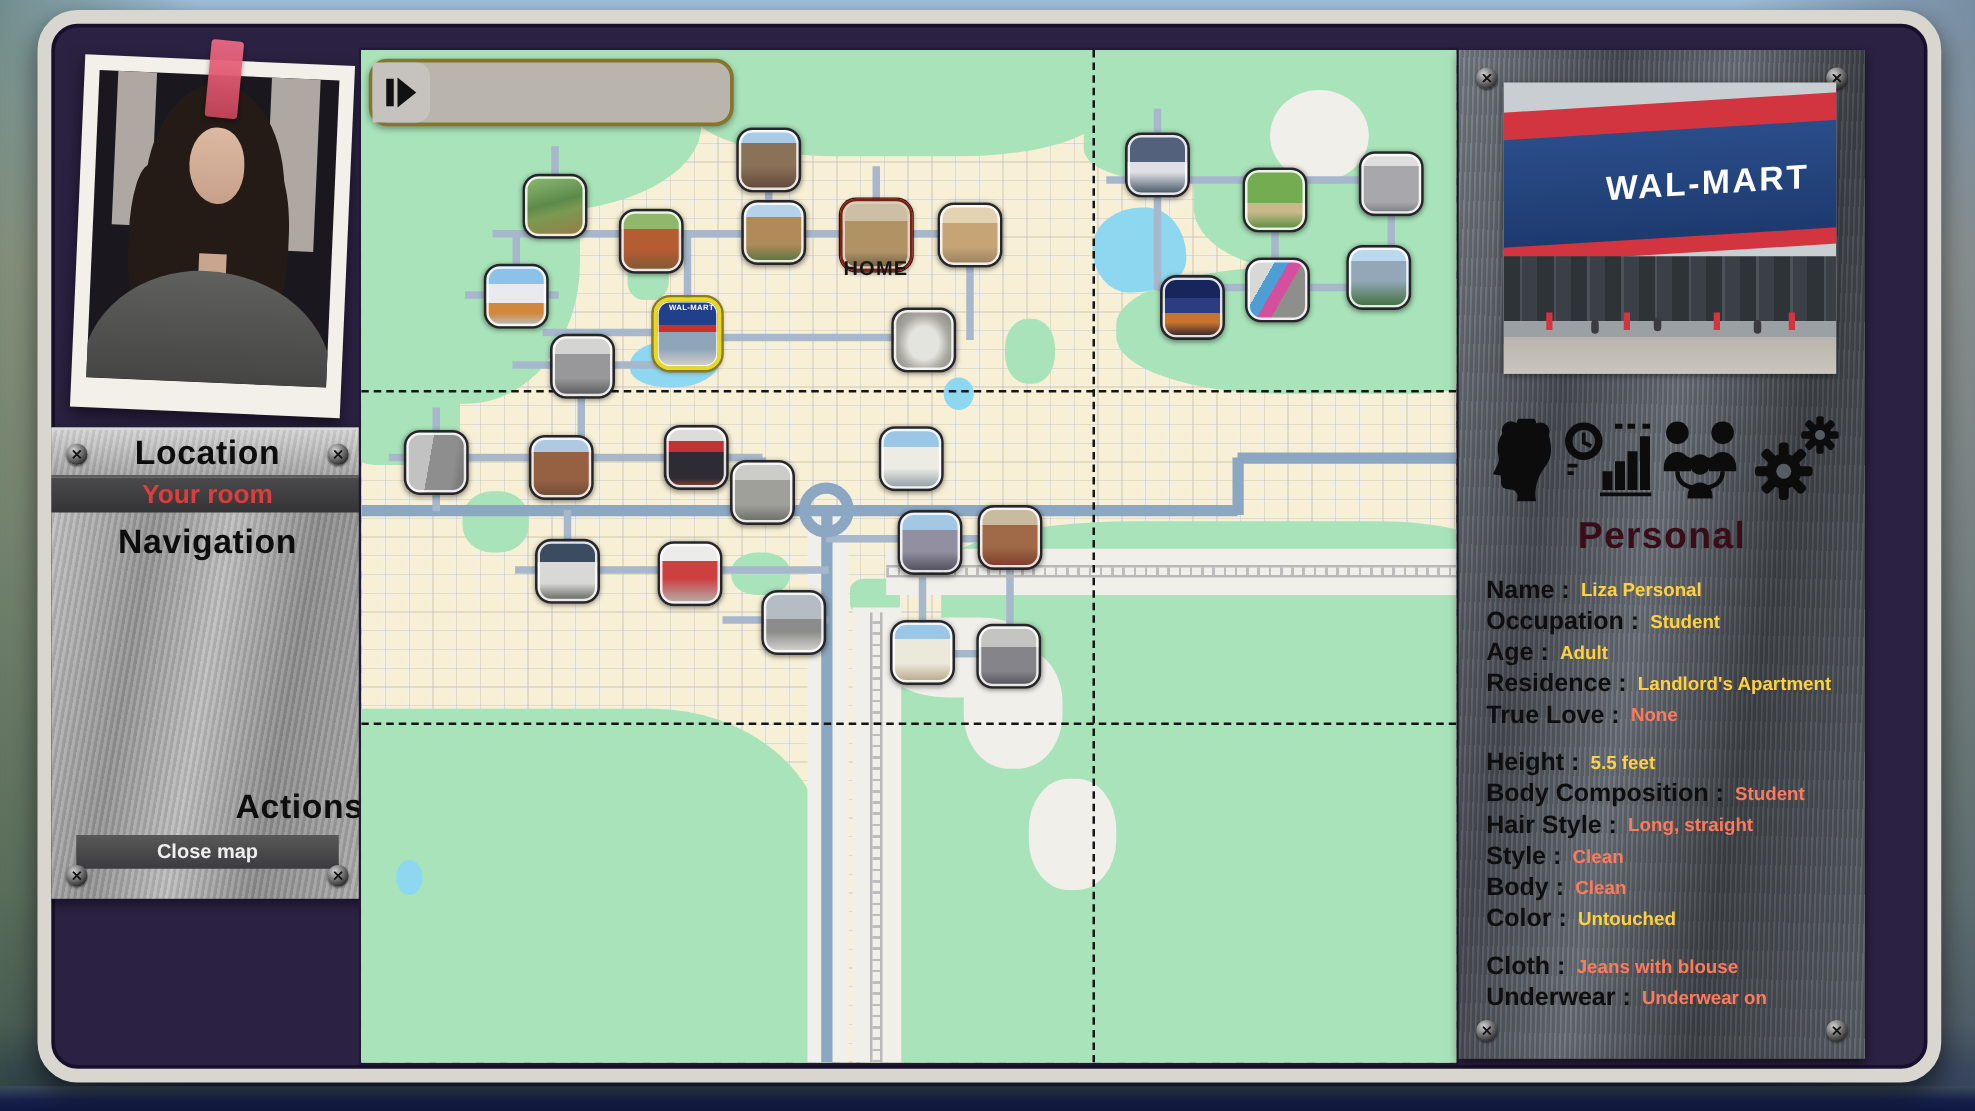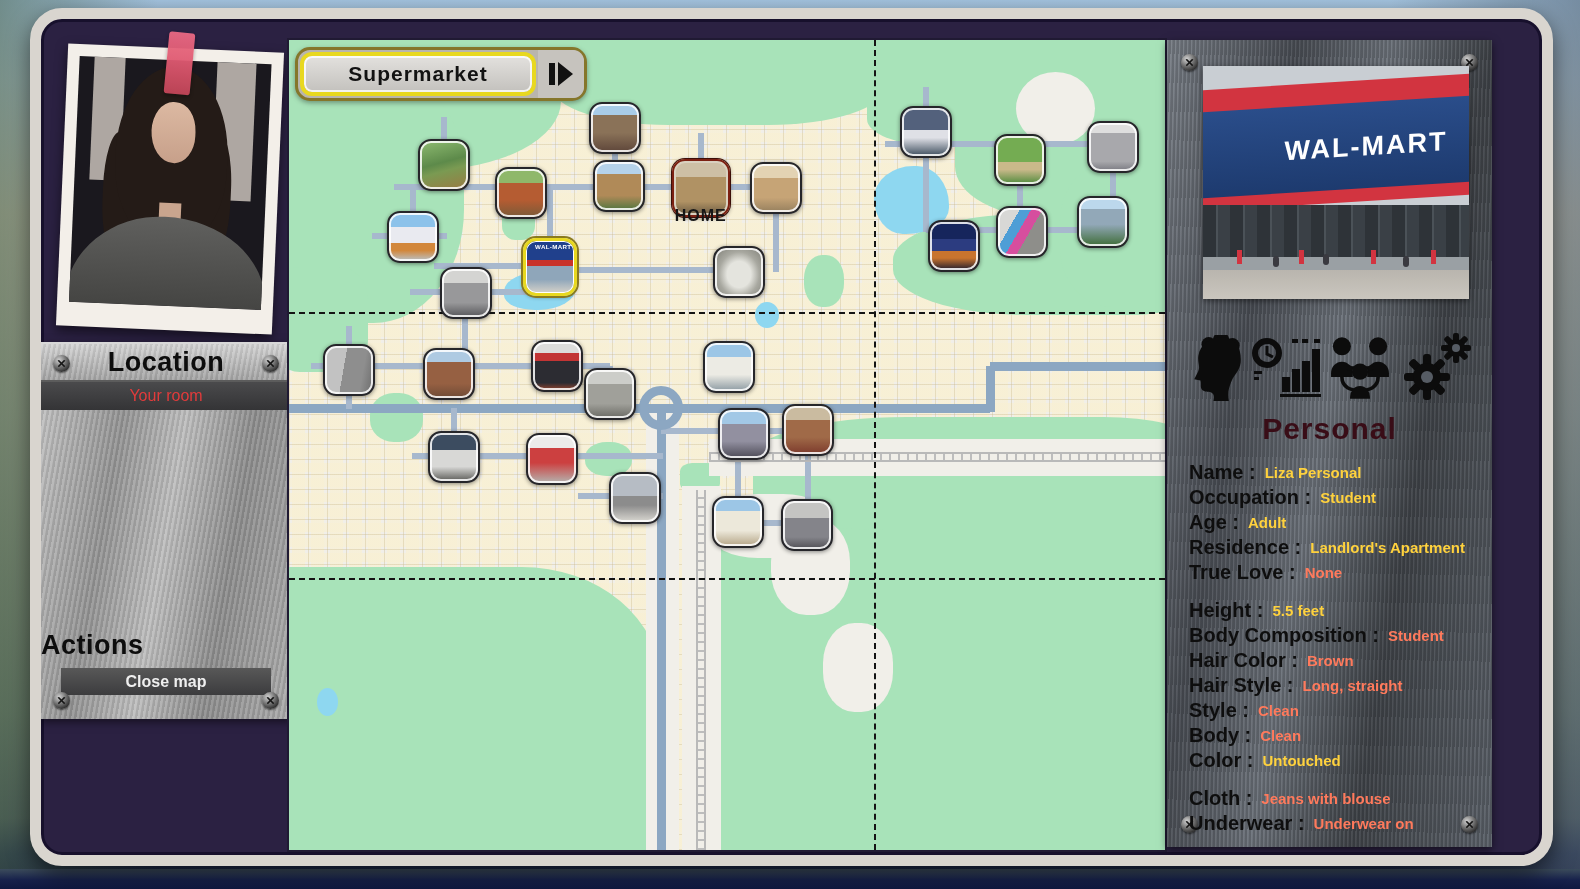--- a/index.html
+++ b/index.html
@@ -37,23 +37,23 @@
      repeating-linear-gradient(100deg, rgba(255,255,255,.10) 0 2px, rgba(0,0,0,.08) 3px 5px),
      linear-gradient(100deg,#c6c6c6,#939393 30%,#bdbdbd 50%,#8c8c8c 72%,#ababab);
     box-shadow:0 3px 8px rgba(0,0,0,.5);}
   .loc-strip{position:relative;height:40px;border-top:2px solid #d8d8d8;border-bottom:2px solid #5c5c5c;
     background:
      repeating-linear-gradient(100deg, rgba(255,255,255,.12) 0 2px, rgba(0,0,0,.06) 3px 5px),
      linear-gradient(180deg,#d2d2d2,#a2a2a2);
     display:flex;align-items:center;justify-content:center;}
   .panel-h{font-size:27px;font-weight:800;color:#0d0d0d;letter-spacing:.5px;}
   .dark-bar{height:28px;background:linear-gradient(180deg,#4a4a4c,#343436);display:flex;align-items:center;justify-content:center;}
-  .your-room{color:#e23b3b;font-weight:400;font-size:16px;}
+  .your-room{color:#e23b3b;font-weight:700;font-size:21px;}
   .nav-title{margin-top:8px;text-align:center;}
-  .actions-title{position:absolute;top:288px;width:100%;text-align:left;}
+  .actions-title{position:absolute;top:288px;width:100%;text-align:right;}
   .close-bar{position:absolute;top:326px;left:20px;right:20px;height:27px;cursor:pointer;
     background:linear-gradient(180deg,#585858,#3c3c3e);display:flex;align-items:center;justify-content:center;}
   .close-bar span{color:#efefef;font-weight:800;font-size:16px;}
   .screw{position:absolute;width:17px;height:17px;border-radius:50%;
     background:radial-gradient(circle at 35% 30%, #d2d2d2, #6e6e6e 45%, #262626 80%);box-shadow:0 1px 2px rgba(0,0,0,.6);}
   .screw:after{content:"";position:absolute;inset:4px;border-radius:50%;
     background:linear-gradient(45deg,transparent 42%,#161616 46% 54%,transparent 58%),
                linear-gradient(-45deg,transparent 42%,#161616 46% 54%,transparent 58%);}
 
   
@@ -181,20 +181,23 @@
     </div>
 
     <div class="left-panel">
       <div class="loc-strip">
         <div class="screw" style="left:12px;top:11px;"></div>
         <div class="screw" style="right:12px;top:11px;"></div>
         <span class="panel-h">Location</span>
       </div>
       <div class="dark-bar">
         <span class="your-room">Your room</span>
+      </div>
+      <div class="nav-title">
+        <span class="panel-h">Navigation</span>
       </div>
       <div class="actions-title">
         <span class="panel-h">Actions</span>
       </div>
       <div class="close-bar">
         <span>Close map</span>
       </div>
       <div class="screw" style="left:12px;bottom:10px;"></div>
       <div class="screw" style="right:12px;bottom:10px;"></div>
     </div>
@@ -301,23 +304,20 @@
             <div class="marker k-redtheater" style="left: 30%; top: 51.7%;"></div>
             <div class="marker k-mall" style="left: 39.5%; top: 56.5%;"></div>
             <div class="marker k-whitechurch" style="left: 51.3%; top: 59.5%;"></div>
             <div class="marker k-arcade" style="left: 59.1%; top: 59.9%;"></div>
             <div class="marker k-crowd" style="left: 51.9%; top: 48.6%;"></div>
             <div class="marker k-shopwarm" style="left: 59.3%; top: 48.1%;"></div>
           </div>
       <div class="home-label">HOME</div>
 
       <div class="dest">
-        <div class="dest-pill">
-          <span>Supermarket</span>
-        </div>
         <div class="dest-go">
           <span class="bar"></span>
           <span class="tri"></span>
         </div>
       </div>
     </div>
 
     <div class="right-panel">
       <div class="screw" style="left:14px;top:14px;"></div>
       <div class="screw" style="right:14px;top:14px;"></div>
@@ -438,24 +438,20 @@
             </div>
             <div class="p-row gap">
               <span class="p-label">Height :</span>
               <span class="p-val c-gold">5.5 feet</span>
             </div>
             <div class="p-row">
               <span class="p-label">Body Composition :</span>
               <span class="p-val c-coral">Student</span>
             </div>
             <div class="p-row">
-              <span class="p-label">Hair Color :</span>
-              <span class="p-val c-coral">Brown</span>
-            </div>
-            <div class="p-row">
               <span class="p-label">Hair Style :</span>
               <span class="p-val c-coral">Long, straight</span>
             </div>
             <div class="p-row">
               <span class="p-label">Style :</span>
               <span class="p-val c-coral">Clean</span>
             </div>
             <div class="p-row">
               <span class="p-label">Body :</span>
               <span class="p-val c-coral">Clean</span>

